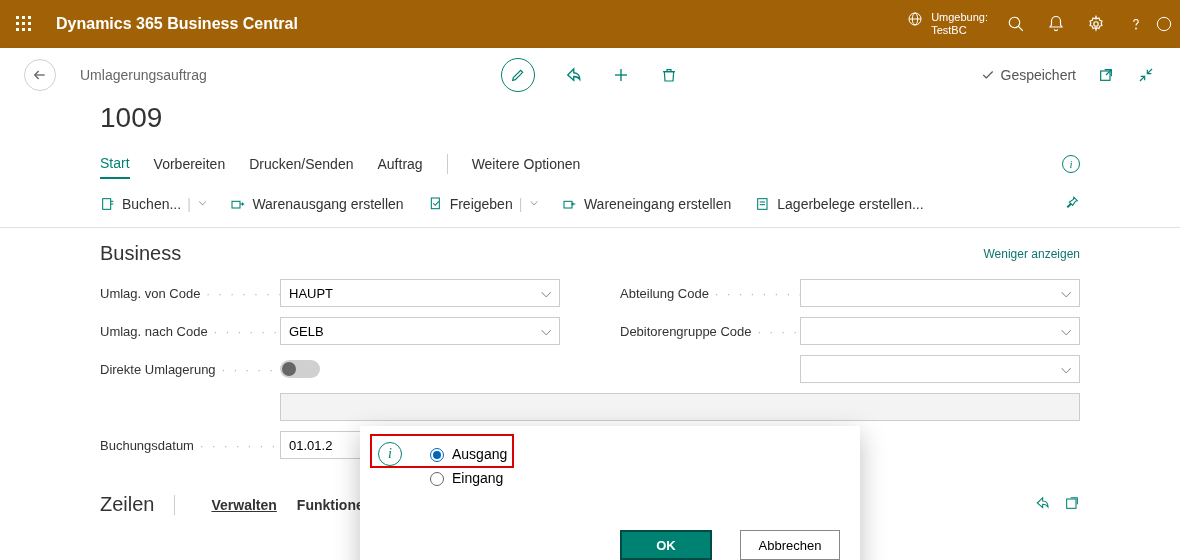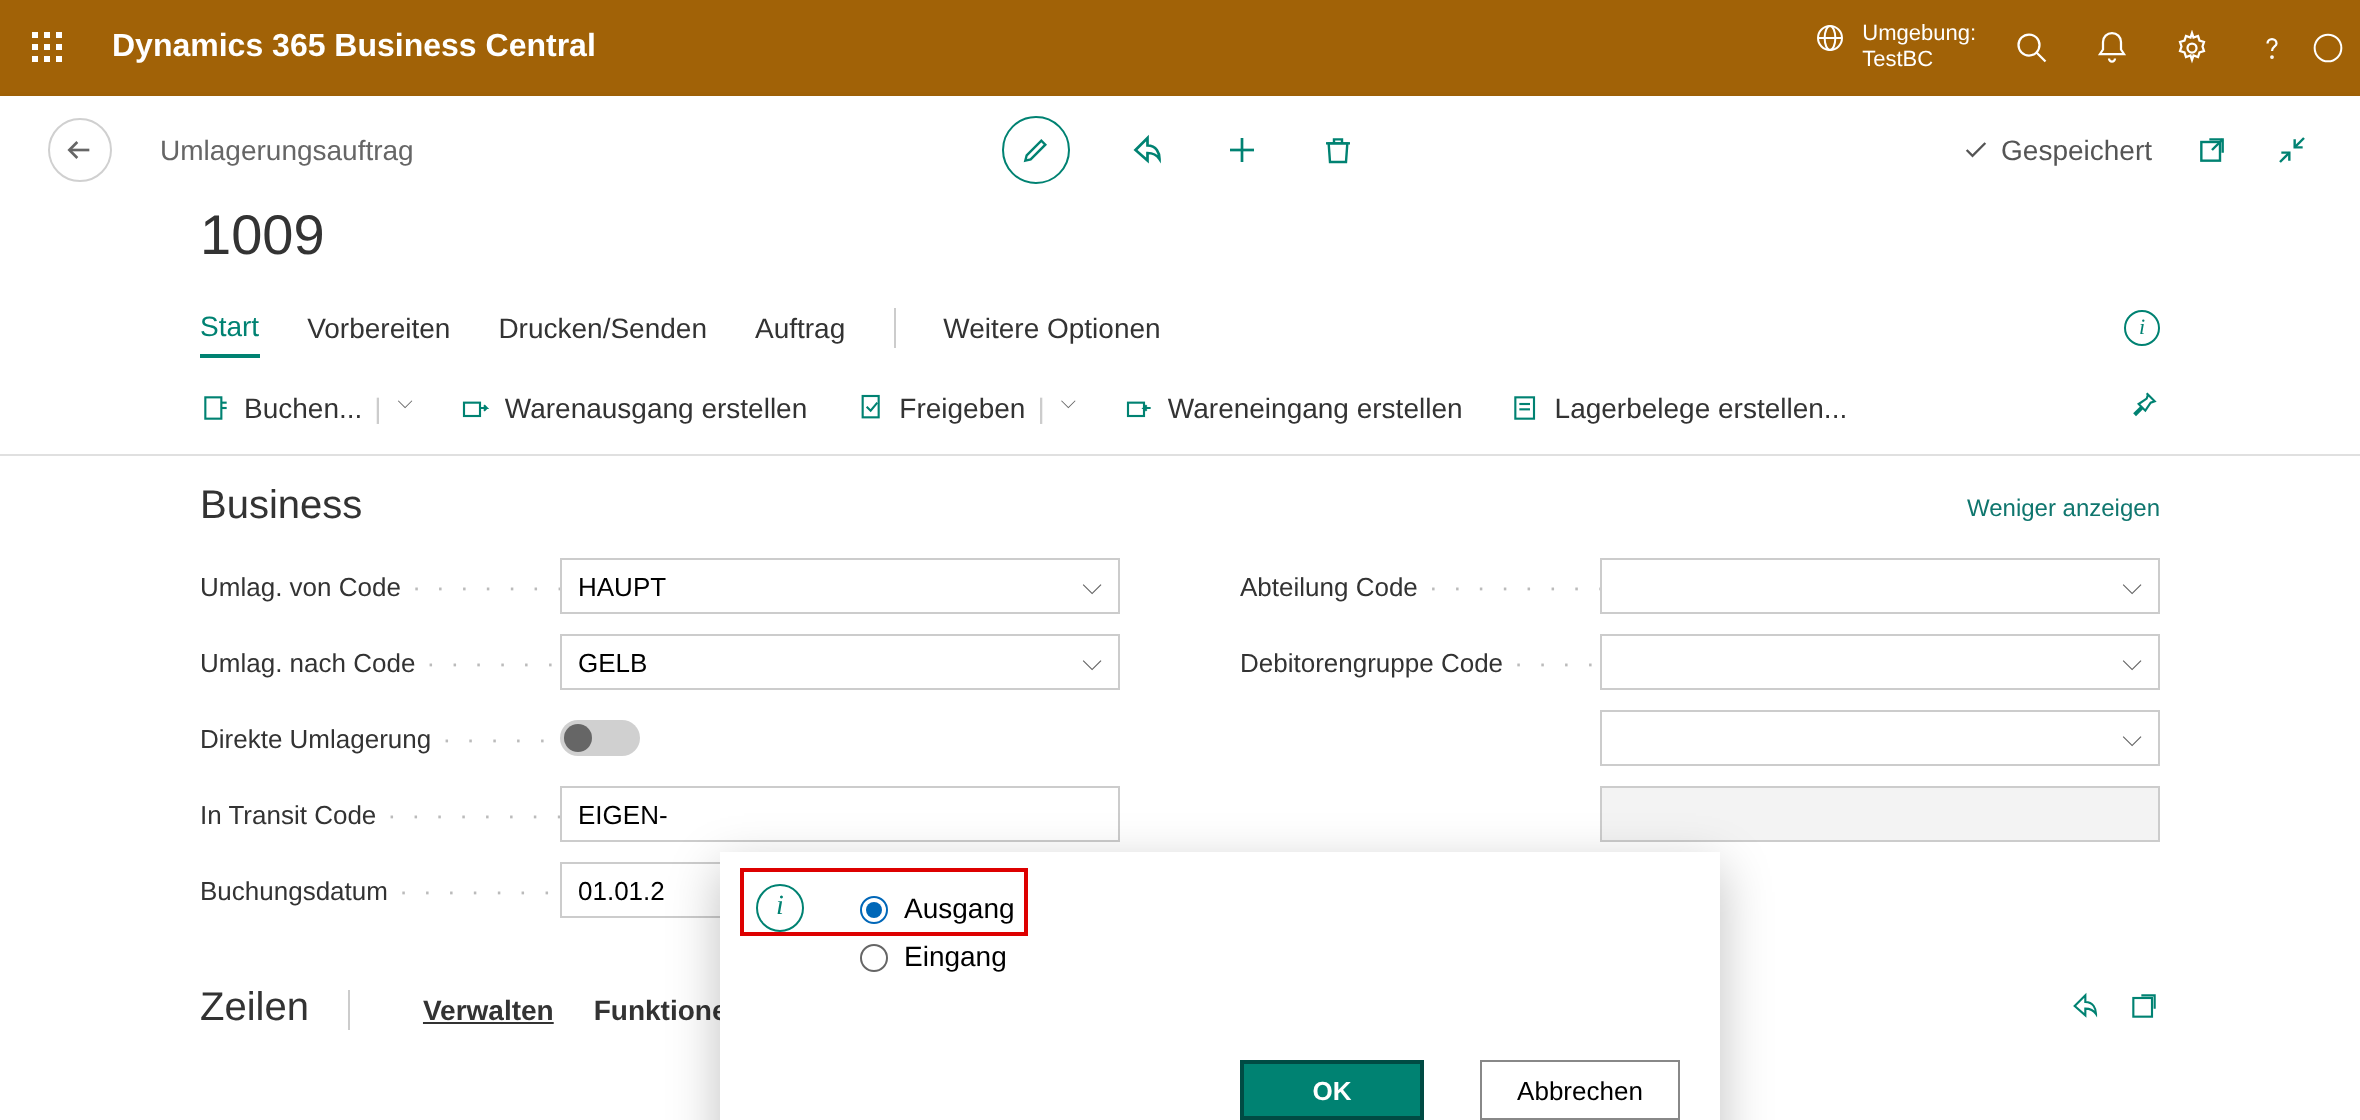--- a/index.html
+++ b/index.html
@@ -325,26 +325,20 @@
         <div class="form-col">
           <div class="form-label" style="visibility:hidden;">x</div>
           <div class="form-input">
               <span></span>
               <span class="chev-dn">⌵</span>
             </div>
         </div>
       </div>
       <div class="form-row">
         <div class="form-col">
-          <div class="form-label">In Transit Code</div>
-          <div class="form-input">
-              <span>EIGEN-</span>
-            </div>
-        </div>
-        <div class="form-col">
           <div class="form-label" style="visibility:hidden;">x</div>
           <div class="form-input readonly">
               <span></span>
             </div>
         </div>
       </div>
       <div class="form-row">
         <div class="form-col">
           <div class="form-label">Buchungsdatum</div>
           <div class="form-input">

